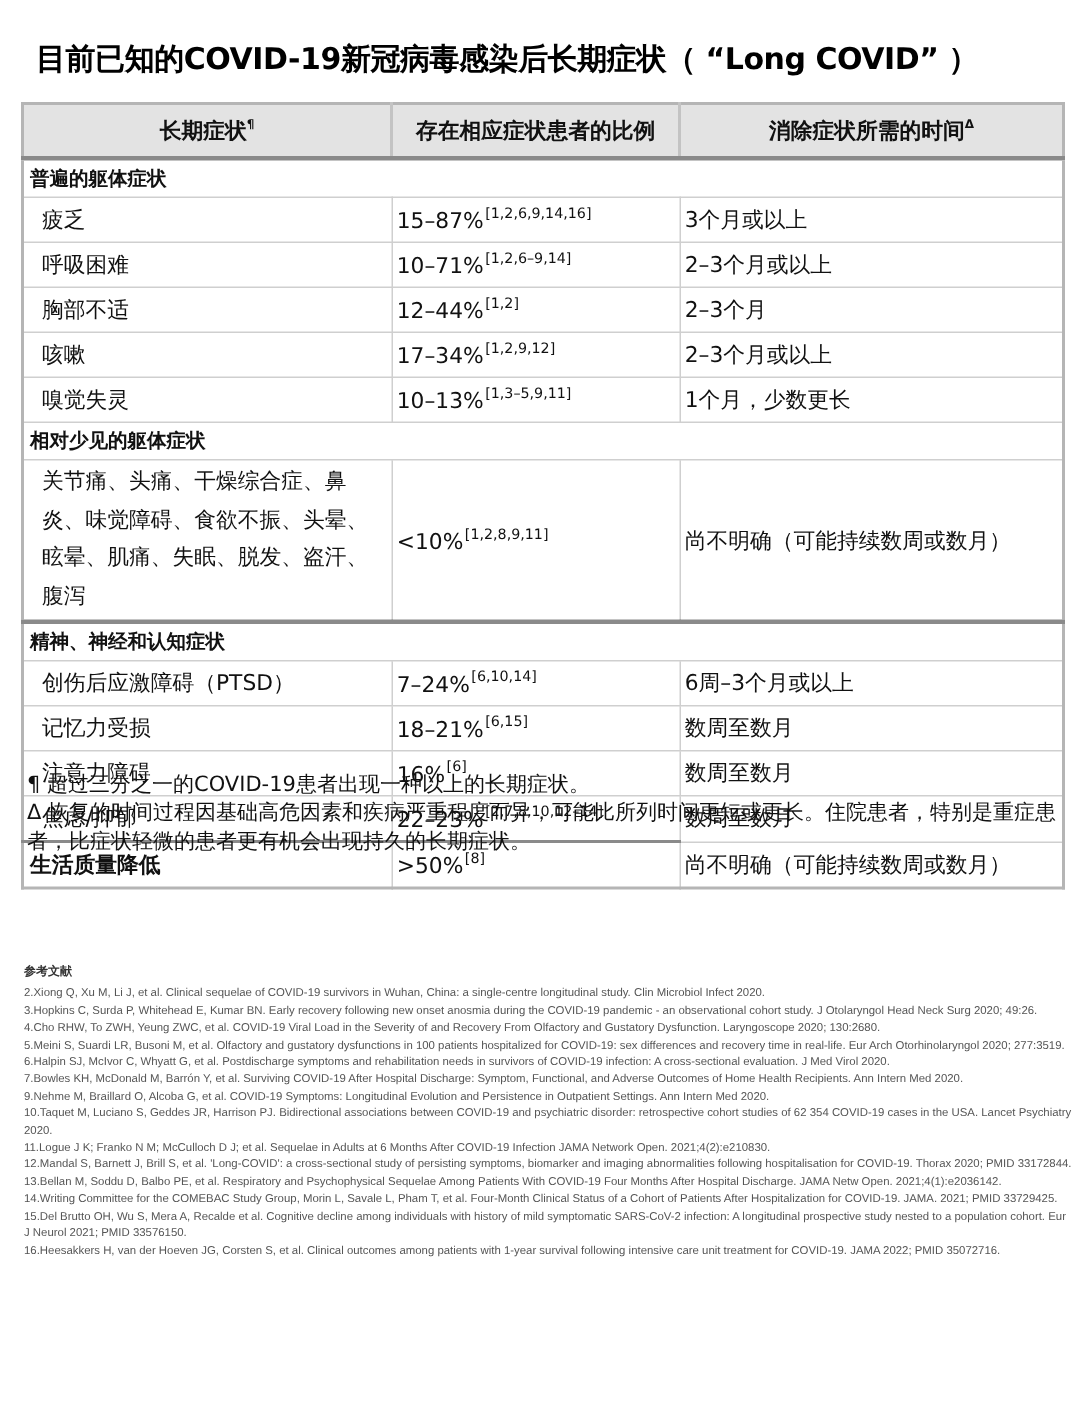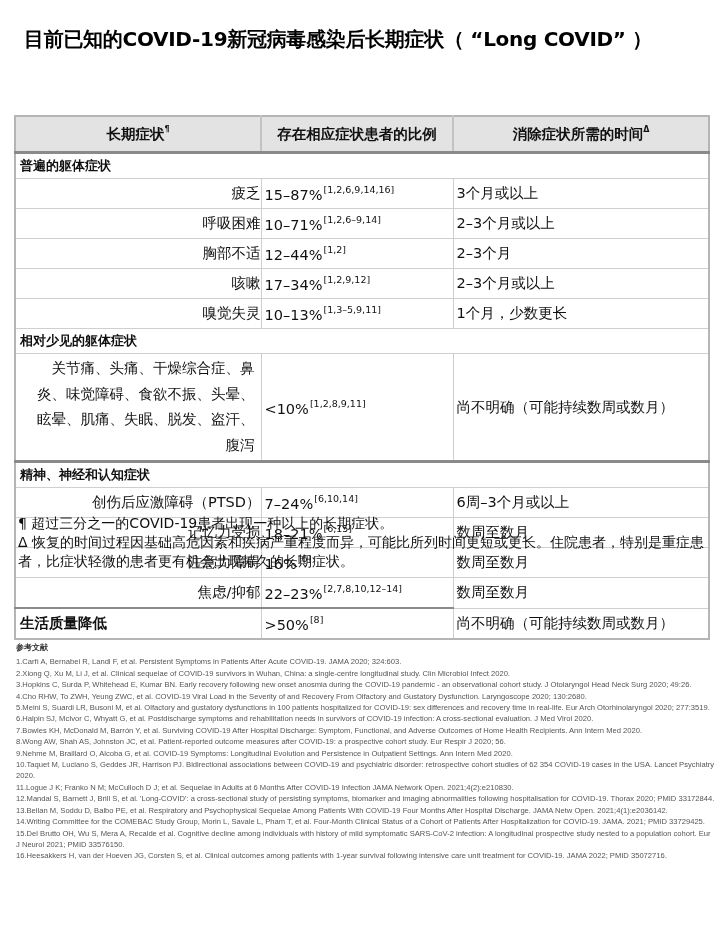--- a/index.html
+++ b/index.html
@@ -12,36 +12,35 @@
     .title {
       position: absolute; left: 24px; top: 26px; width: 690px;
       font-size: 20px; font-weight: bold; letter-spacing: -0.3px;
       white-space: nowrap; color: #000000;
     }
     table.symptoms {
       position: absolute; left: 14px; top: 68px; width: 694px;
       border-collapse: collapse; table-layout: fixed;
       border: 2px solid #b5b5b5;
       font-size: 14.5px;
-      margin-top: 47px;
     }
     table.symptoms col.c1 { width: 246px; }
     table.symptoms col.c2 { width: 192px; }
     table.symptoms col.c3 { width: 256px; }
     table.symptoms th {
       background: #e3e3e3; font-weight: bold; font-size: 14.5px;
       height: 34px; border-right: 2px solid #c3c3c3;
       border-bottom: 3px solid #8a8a8a; text-align: center; padding: 0;
     }
     table.symptoms th:last-child { border-right: none; }
     table.symptoms td {
       border: 1.5px solid #cfcfcf; padding: 0 0 0 3px; height: 29px;
       vertical-align: middle; white-space: nowrap;
     }
-    table.symptoms td.sym { padding-left: 12px; text-align: right; }
+    table.symptoms td.sym { padding-left: 12px; }
     table.symptoms tr.section td {
       font-weight: bold; height: 24px; padding-left: 4px; font-size: 13px;
     }
     table.symptoms tr.section-thick td { border-top: 3px solid #8a8a8a; }
     table.symptoms tr.multiline td.sym {
       white-space: normal; line-height: 25.5px; padding: 2px 6px 2px 12px; height: 96px;
     }
     table.symptoms tr.quality td { border-top: 2px solid #8a8a8a; }
     table.symptoms tr.quality td:last-child { border-top: 1.5px solid #cfcfcf; }
     sup.ref { font-size: 9.5px; vertical-align: 7px; margin-left: 1px; }
@@ -150,28 +149,26 @@
     </tbody>
   </table>
 
   <div class="notes">
     <p>¶ 超过三分之一的COVID-19患者出现一种以上的长期症状。</p>
     <p>Δ 恢复的时间过程因基础高危因素和疾病严重程度而异，可能比所列时间更短或更长。住院患者，特别是重症患者，比症状轻微的患者更有机会出现持久的长期症状。</p>
   </div>
 
   <div class="refs">
     <div class="heading">参考文献</div>
-    <p>1.Carfì A, Bernabei R, Landi F, et al. Persistent Symptoms in Patients After Acute COVID-19. JAMA 2020; 324:603.</p>
     <p>2.Xiong Q, Xu M, Li J, et al. Clinical sequelae of COVID-19 survivors in Wuhan, China: a single-centre longitudinal study. Clin Microbiol Infect 2020.</p>
     <p>3.Hopkins C, Surda P, Whitehead E, Kumar BN. Early recovery following new onset anosmia during the COVID-19 pandemic - an observational cohort study. J Otolaryngol Head Neck Surg 2020; 49:26.</p>
     <p>4.Cho RHW, To ZWH, Yeung ZWC, et al. COVID-19 Viral Load in the Severity of and Recovery From Olfactory and Gustatory Dysfunction. Laryngoscope 2020; 130:2680.</p>
     <p>5.Meini S, Suardi LR, Busoni M, et al. Olfactory and gustatory dysfunctions in 100 patients hospitalized for COVID-19: sex differences and recovery time in real-life. Eur Arch Otorhinolaryngol 2020; 277:3519.</p>
     <p>6.Halpin SJ, McIvor C, Whyatt G, et al. Postdischarge symptoms and rehabilitation needs in survivors of COVID-19 infection: A cross-sectional evaluation. J Med Virol 2020.</p>
     <p>7.Bowles KH, McDonald M, Barrón Y, et al. Surviving COVID-19 After Hospital Discharge: Symptom, Functional, and Adverse Outcomes of Home Health Recipients. Ann Intern Med 2020.</p>
-    <p>8.Wong AW, Shah AS, Johnston JC, et al. Patient-reported outcome measures after COVID-19: a prospective cohort study. Eur Respir J 2020; 56.</p>
     <p>9.Nehme M, Braillard O, Alcoba G, et al. COVID-19 Symptoms: Longitudinal Evolution and Persistence in Outpatient Settings. Ann Intern Med 2020.</p>
     <p>10.Taquet M, Luciano S, Geddes JR, Harrison PJ. Bidirectional associations between COVID-19 and psychiatric disorder: retrospective cohort studies of 62 354 COVID-19 cases in the USA. Lancet Psychiatry 2020.</p>
     <p>11.Logue J K; Franko N M; McCulloch D J; et al. Sequelae in Adults at 6 Months After COVID-19 Infection JAMA Network Open. 2021;4(2):e210830.</p>
     <p>12.Mandal S, Barnett J, Brill S, et al. 'Long-COVID': a cross-sectional study of persisting symptoms, biomarker and imaging abnormalities following hospitalisation for COVID-19. Thorax 2020; PMID 33172844.</p>
     <p>13.Bellan M, Soddu D, Balbo PE, et al. Respiratory and Psychophysical Sequelae Among Patients With COVID-19 Four Months After Hospital Discharge. JAMA Netw Open. 2021;4(1):e2036142.</p>
     <p>14.Writing Committee for the COMEBAC Study Group, Morin L, Savale L, Pham T, et al. Four-Month Clinical Status of a Cohort of Patients After Hospitalization for COVID-19. JAMA. 2021; PMID 33729425.</p>
     <p>15.Del Brutto OH, Wu S, Mera A, Recalde et al. Cognitive decline among individuals with history of mild symptomatic SARS-CoV-2 infection: A longitudinal prospective study nested to a population cohort. Eur J Neurol 2021; PMID 33576150.</p>
     <p>16.Heesakkers H, van der Hoeven JG, Corsten S, et al. Clinical outcomes among patients with 1-year survival following intensive care unit treatment for COVID-19. JAMA 2022; PMID 35072716.</p>
   </div>
 </div>

